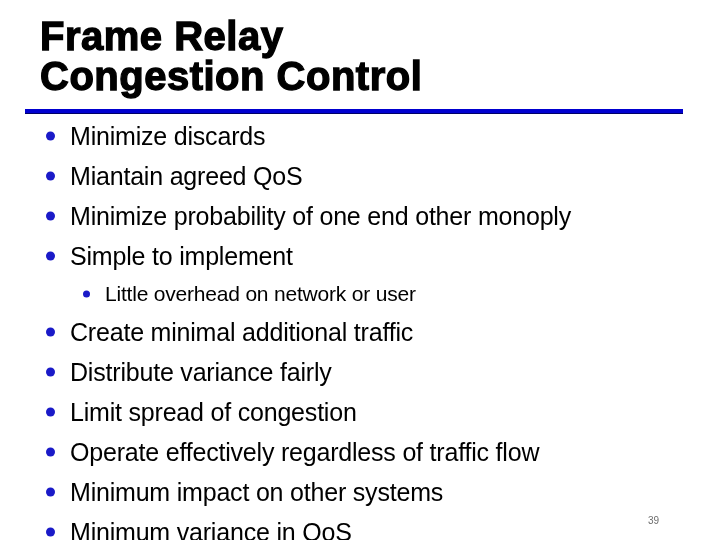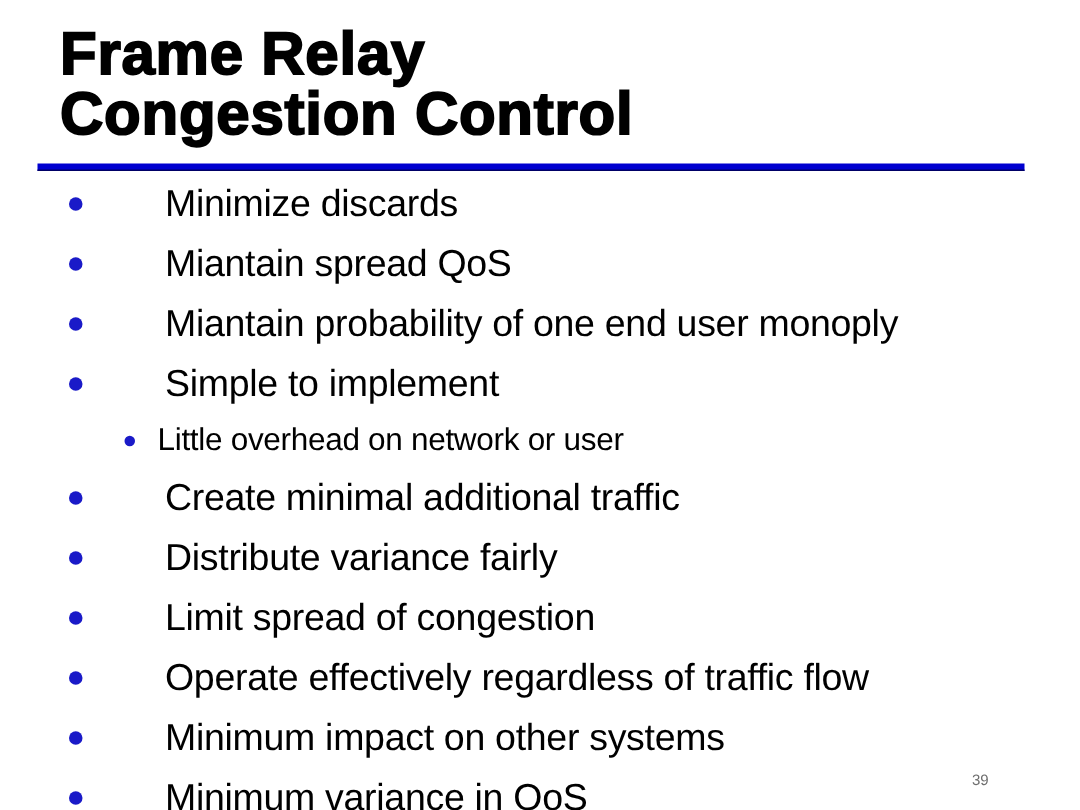--- a/index.html
+++ b/index.html
@@ -51,21 +51,20 @@
     list-style: none;
   }
   .bullets li {
     position: relative;
     display: flex;
     align-items: center;
   }
   .bullets li.lvl1 {
     height: 40px;
     font-size: 25px;
-    padding-left: 40px;
   }
   .bullets li.lvl2 {
     height: 36px;
     font-size: 21px;
   }
   .bullets .txt {
     color: var(--text-color, #000000);
     white-space: nowrap;
     letter-spacing: -0.2px;
   }
@@ -105,25 +104,25 @@
     <div>Congestion Control</div>
   </div>
   <div class="rule"></div>
   <ul class="bullets" id="bullet-list">
       <li class="lvl1">
         <span class="dot"></span>
         <span class="txt">Minimize discards</span>
       </li>
       <li class="lvl1">
         <span class="dot"></span>
-        <span class="txt">Miantain spread QoS</span>
+        <span class="txt">Miantain agreed QoS</span>
       </li>
       <li class="lvl1">
         <span class="dot"></span>
-        <span class="txt">Miantain probability of one end user monoply</span>
+        <span class="txt">Minimize probability of one end other monoply</span>
       </li>
       <li class="lvl1">
         <span class="dot"></span>
         <span class="txt">Simple to implement</span>
       </li>
       <li class="lvl2">
         <span class="dot"></span>
         <span class="txt">Little overhead on network or user</span>
       </li>
       <li class="lvl1">

